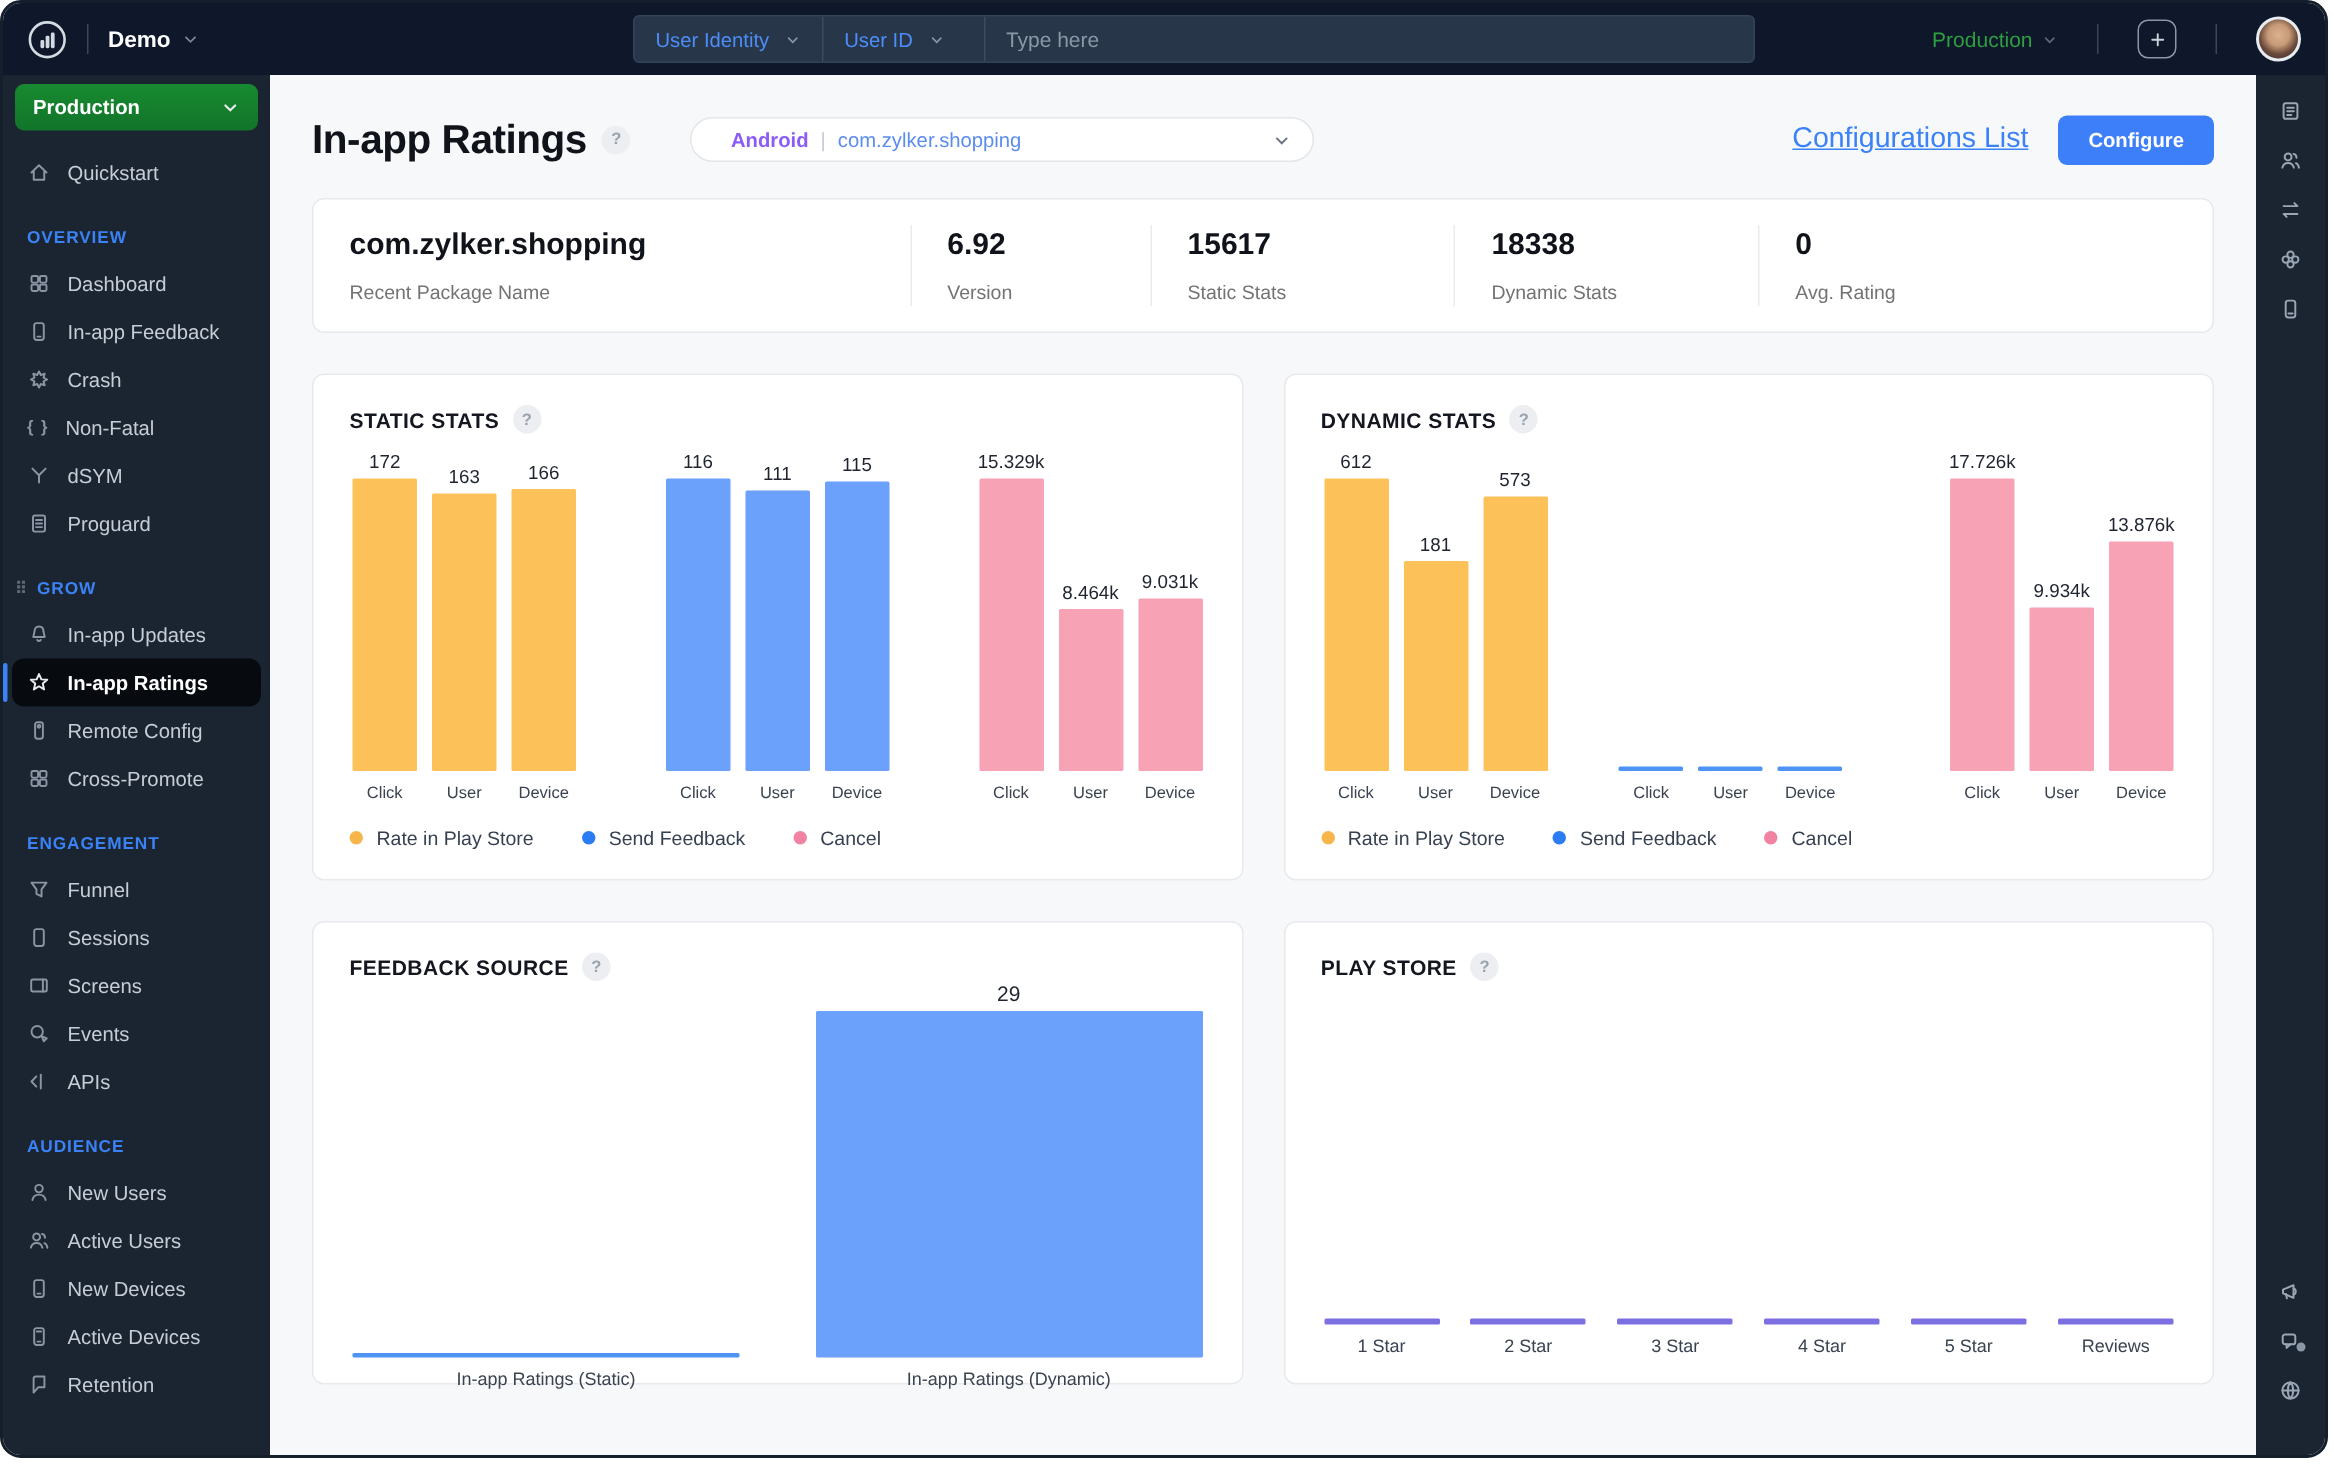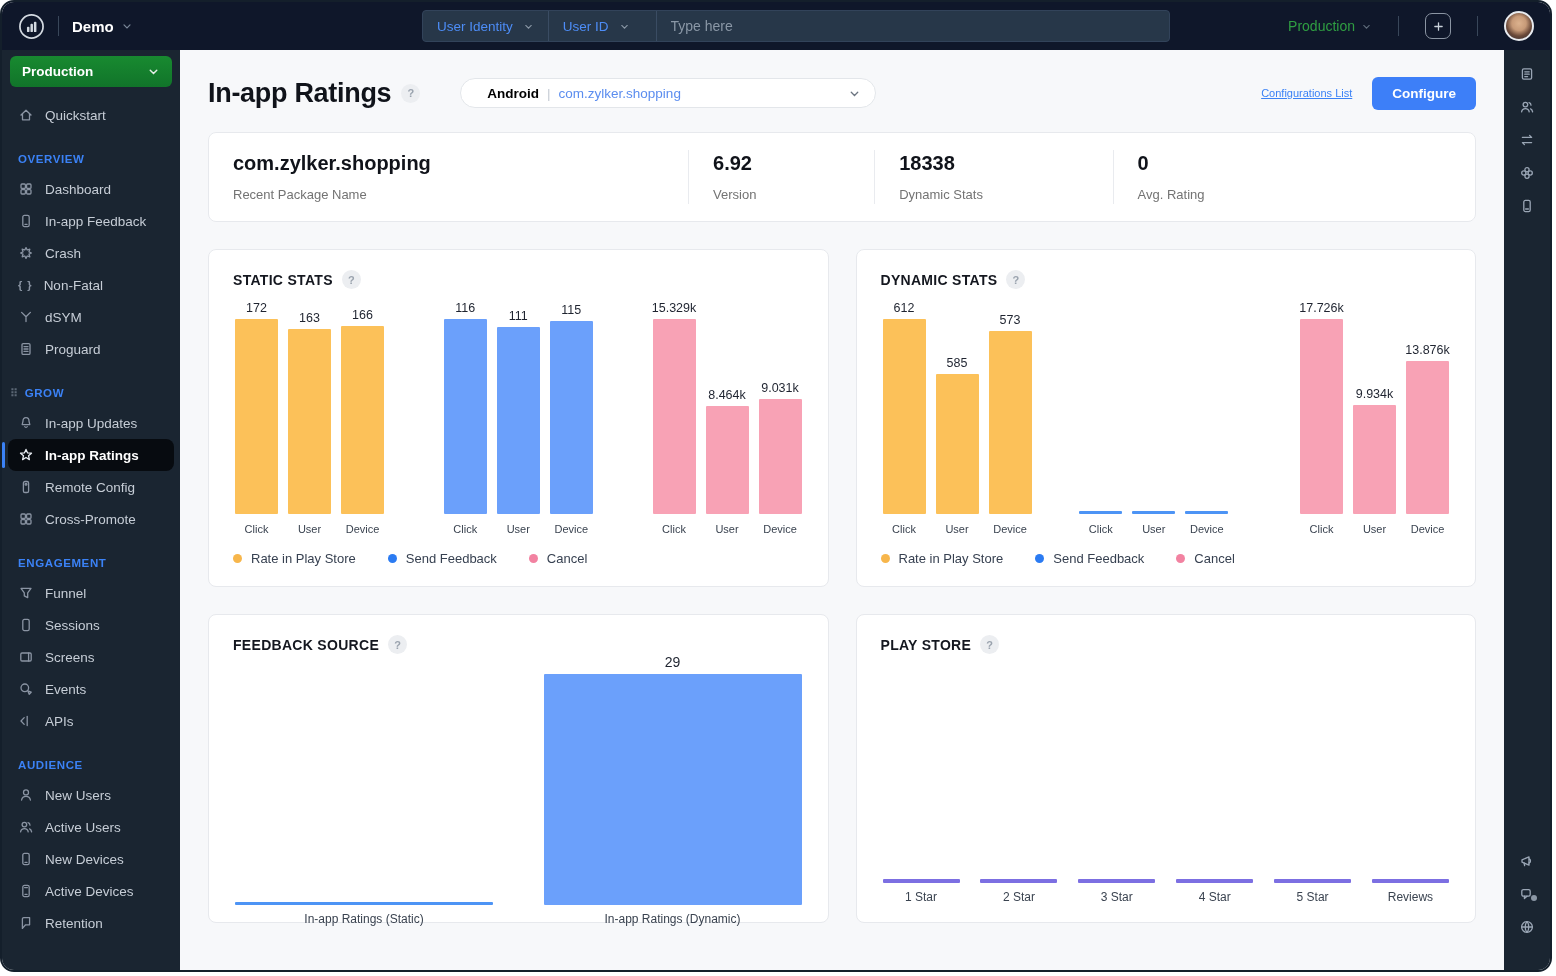--- a/index.html
+++ b/index.html
@@ -42,26 +42,26 @@
   .rail .icon{display:inline-flex;color:#9AA6B5;margin-bottom:17px;cursor:pointer;position:relative;}
   .rail .spacer{flex:1;}
   .rail .icon .dot{position:absolute;right:-2px;bottom:1px;width:6px;height:6px;border-radius:50%;background:#8B97A5;}
 
   
   .main{position:absolute;top:48px;left:178px;right:46px;bottom:0;background:#F7F8FA;padding:22px 28px 0 28px;overflow:hidden;}
   .page-head{display:flex;align-items:center;height:42px;margin-bottom:18px;}
   .page-title{font-size:27px;font-weight:800;letter-spacing:-.3px;color:#10131A;}
   .help-badge{width:19px;height:19px;border-radius:50%;background:#ECEEF1;color:#9AA3AE;font-size:11px;font-weight:700;display:inline-flex;align-items:center;justify-content:center;margin-left:10px;cursor:pointer;flex:0 0 auto;}
   .app-pill{margin-left:40px;width:416px;height:30px;border:1px solid #E3E6EA;background:#fff;border-radius:16px;display:flex;align-items:center;padding:0 14px 0 26px;font-size:13.5px;cursor:pointer;}
-  .app-pill .plat{color:#000000;font-weight:700;}
+  .app-pill .plat{color:#8b5cf6;font-weight:700;}
   .app-pill .sep{color:#C5CBD3;margin:0 8px;}
   .app-pill .pkg{color:#5B8DEF;}
   .app-pill .chev{margin-left:auto;color:#6B7480;}
   .head-right{margin-left:auto;display:flex;align-items:center;gap:20px;}
-  .link{color:#3B82F6;font-size:11px;text-decoration:underline;cursor:pointer;}
+  .link{color:#3B82F6;font-size:19px;text-decoration:underline;cursor:pointer;}
   .btn-primary{background:#3D7FF8;color:#fff;border:none;border-radius:6px;height:33px;padding:0 20px;font-size:13.5px;font-weight:700;cursor:pointer;font-family:"Liberation Sans",sans-serif;}
 
   .card{background:#fff;border:1px solid #E7E9ED;border-radius:8px;}
   .summary{display:flex;padding:17px 0;margin-bottom:27px;}
   .sum-cell{padding:2px 24px;border-left:1px solid #E9EBEF;}
   .sum-cell:first-child{border-left:none;}
   .sum-cell.c0{flex:3.3;}.sum-cell.c1{flex:1.05;}.sum-cell.c2{flex:1.45;}.sum-cell.c3{flex:1.45;}.sum-cell.c4{flex:2.4;}
   .sum-value{font-size:20px;font-weight:800;color:#10131A;margin-bottom:12px;}
   .sum-label{font-size:13px;color:#737373;}
 
@@ -438,20 +438,24 @@
 
     <div class="card summary">
       <div class="sum-cell c0">
         <div class="sum-value">com.zylker.shopping</div>
         <div class="sum-label">Recent Package Name</div>
       </div>
       <div class="sum-cell c1">
         <div class="sum-value">6.92</div>
         <div class="sum-label">Version</div>
       </div>
+      <div class="sum-cell c2">
+        <div class="sum-value">15617</div>
+        <div class="sum-label">Static Stats</div>
+      </div>
       <div class="sum-cell c3">
         <div class="sum-value">18338</div>
         <div class="sum-label">Dynamic Stats</div>
       </div>
       <div class="sum-cell c4">
         <div class="sum-value">0</div>
         <div class="sum-label">Avg. Rating</div>
       </div>
     </div>
 
@@ -547,21 +551,21 @@
         <div class="plot" style="height: 236px;">
             <div class="bar-group">
               <div class="bar-col" style="width: 43px;">
                 <span class="flex-sp"></span>
                 <span class="bar-value">612</span>
                 <div class="bar" style="height:195px;background:#FCC159;"></div>
                 <span class="cat-label">Click</span>
               </div>
               <div class="bar-col" style="width: 43px;">
                 <span class="flex-sp"></span>
-                <span class="bar-value">585</span>
+                <span class="bar-value">181</span>
                 <div class="bar" style="height:140px;background:#FCC159;"></div>
                 <span class="cat-label">User</span>
               </div>
               <div class="bar-col" style="width: 43px;">
                 <span class="flex-sp"></span>
                 <span class="bar-value">573</span>
                 <div class="bar" style="height:183px;background:#FCC159;"></div>
                 <span class="cat-label">Device</span>
               </div>
             </div>

